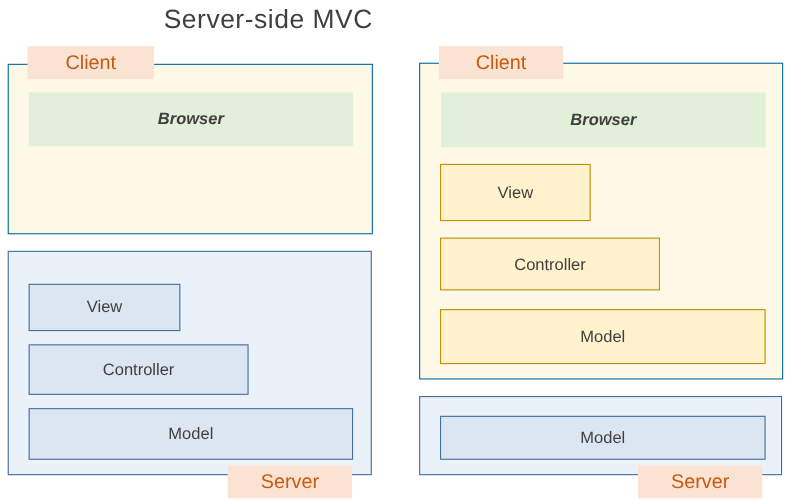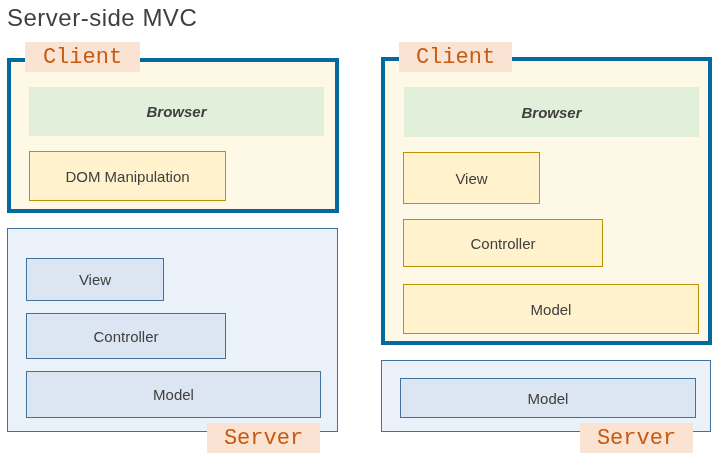--- a/index.html
+++ b/index.html
@@ -2,36 +2,36 @@
 <html><head>
 <meta charset="utf-8">
 <style>
   html,body { margin:0; padding:0; background:#ffffff; }
   .canvas {
     position:relative; width:714px; height:455px; background:#ffffff;
     font-family:"Liberation Sans", sans-serif; overflow:hidden;
   }
   .title {
     position:absolute; top:2px; height:32px; line-height:32px;
-    text-align:left; font-size:24px; color:#3f3f3f; letter-spacing:0.5px;
+    text-align:right; font-size:24px; color:#3f3f3f; letter-spacing:0.5px;
   }
   .tier { position:absolute; box-sizing:border-box; z-index:1; }
-  .client-tier { background:#fef9e7; border:4px solid #0369a1; }
+  .client-tier { background:#fef9e7; border:1px solid #0369a1; }
   .server-tier { background:#ebf1f8; border:1px solid #41719c; }
   .node {
     position:absolute; box-sizing:border-box;
     display:flex; align-items:center; justify-content:center;
     font-size:15px; color:#404040;
   }
   .browser-node { background:#e2efda; font-weight:bold; font-style:italic; }
   .yellow-node  { background:#fff2cc; border:1px solid #bf9000; }
   .blue-node    { background:#dce5f2; border:1px solid #41719c; }
   .chip {
     position:absolute; z-index:2; background:#fbe3d4; color:#c55a11;
-    font-size:22px; display:flex; align-items:center; justify-content:center;font-family:Liberation Mono, monospace;
+    font-size:18px; display:flex; align-items:center; justify-content:center;
   }
   
   #l-title      { left:7px;   width:332px; }
   #l-client     { left:7px;   top:58px;  width:332px; height:155px; }
   #l-chip-client{ left:25px;  top:42px;  width:115px; height:30px; }
   #l-browser    { left:18px;  top:25px;  width:295px; height:49px; }
   #l-dom        { left:18px;  top:89px;  width:197px; height:50px; }
   #l-server     { left:7px;   top:228px; width:331px; height:204px; }
   #l-view       { left:18px;  top:29px;  width:138px; height:43px; }
   #l-controller { left:18px;  top:84px;  width:200px; height:46px; }
@@ -51,21 +51,20 @@
 </style>
 </head>
 <body>
 
 <div class="canvas">
 
   <div class="title" id="l-title">Server-side MVC</div>
 
   <div class="tier client-tier" id="l-client">
     <div class="node browser-node" id="l-browser">Browser</div>
-    <div class="node yellow-node" id="l-dom">DOM Manipulation</div>
   </div>
   <div class="chip" id="l-chip-client">Client</div>
 
   <div class="tier server-tier" id="l-server">
     <div class="node blue-node" id="l-view">View</div>
     <div class="node blue-node" id="l-controller">Controller</div>
     <div class="node blue-node" id="l-model">Model</div>
   </div>
   <div class="chip" id="l-chip-server">Server</div>
 

